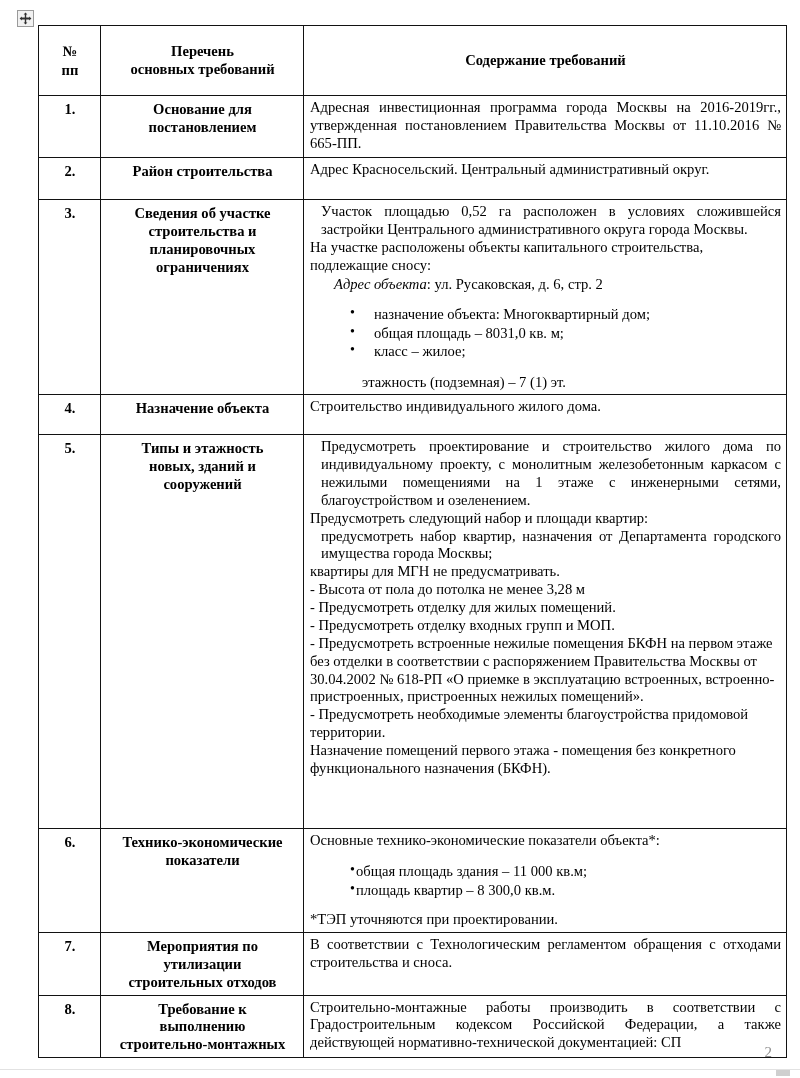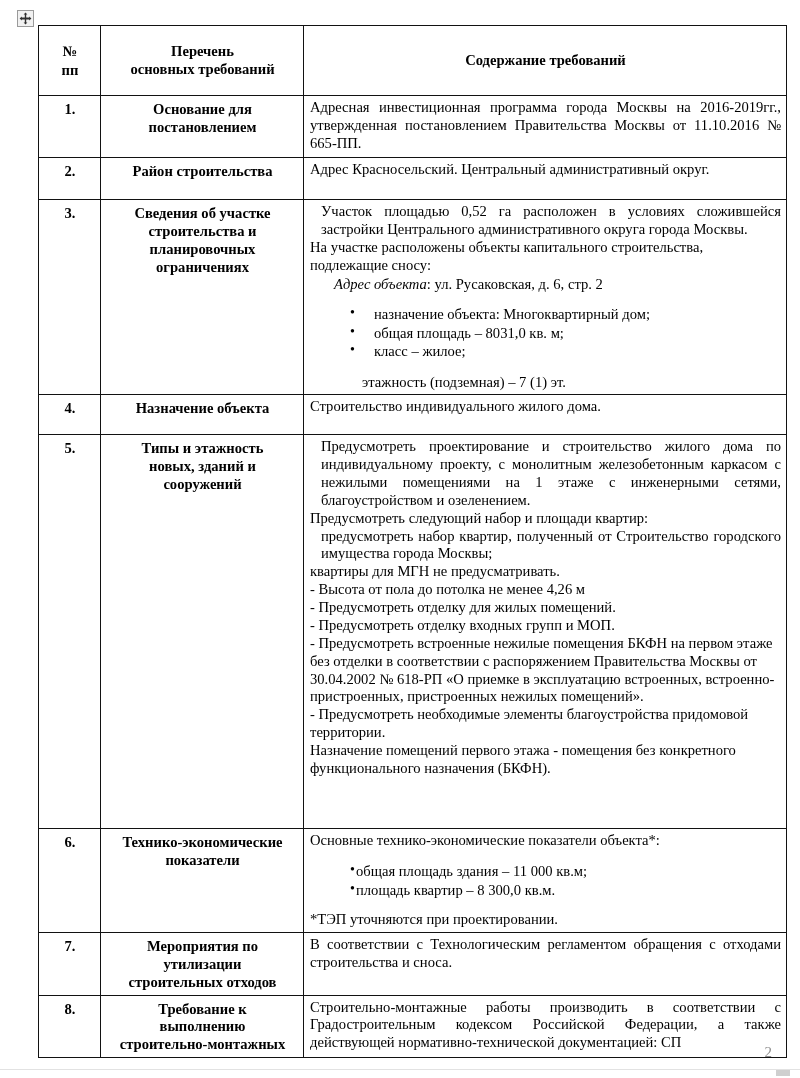--- a/index.html
+++ b/index.html
@@ -232,23 +232,23 @@
       <tr style="height:394px;">
         <td class="cell-num">5.</td>
         <td class="cell-req">
           <p>Типы и этажность</p>
           <p>новых, зданий и</p>
           <p>сооружений</p>
         </td>
         <td class="cell-cont">
           <p class="just">Предусмотреть проектирование и строительство жилого дома по индивидуальному проекту, с монолитным железобетонным каркасом с нежилыми помещениями на 1 этаже с инженерными сетями, благоустройством и озеленением.</p>
           <p>Предусмотреть следующий набор и площади квартир:</p>
-          <p class="just">предусмотреть набор квартир, полученный от Строительство городского имущества города Москвы;</p>
+          <p class="just">предусмотреть набор квартир, назначения от Департамента городского имущества города Москвы;</p>
           <p>квартиры для МГН не предусматривать.</p>
-          <p>- Высота от пола до потолка не менее 4,26 м</p>
+          <p>- Высота от пола до потолка не менее 3,28 м</p>
           <p>- Предусмотреть отделку для жилых помещений.</p>
           <p>- Предусмотреть отделку входных групп и МОП.</p>
           <p>- Предусмотреть встроенные нежилые помещения БКФН на первом этаже без отделки в соответствии с распоряжением Правительства Москвы от 30.04.2002 № 618-РП «О приемке в эксплуатацию встроенных, встроенно-пристроенных, пристроенных нежилых помещений».</p>
           <p>- Предусмотреть необходимые элементы благоустройства придомовой территории.</p>
           <p>Назначение помещений первого этажа -  помещения без конкретного функционального назначения (БКФН).</p>
         </td>
       </tr>
 
       <tr style="height:79px;">
         <td class="cell-num">6.</td>

